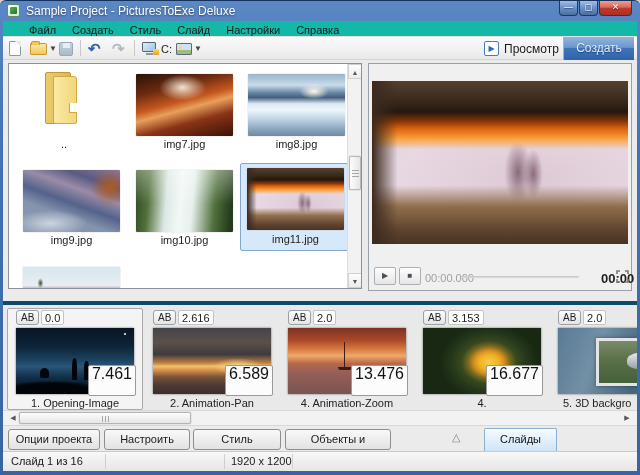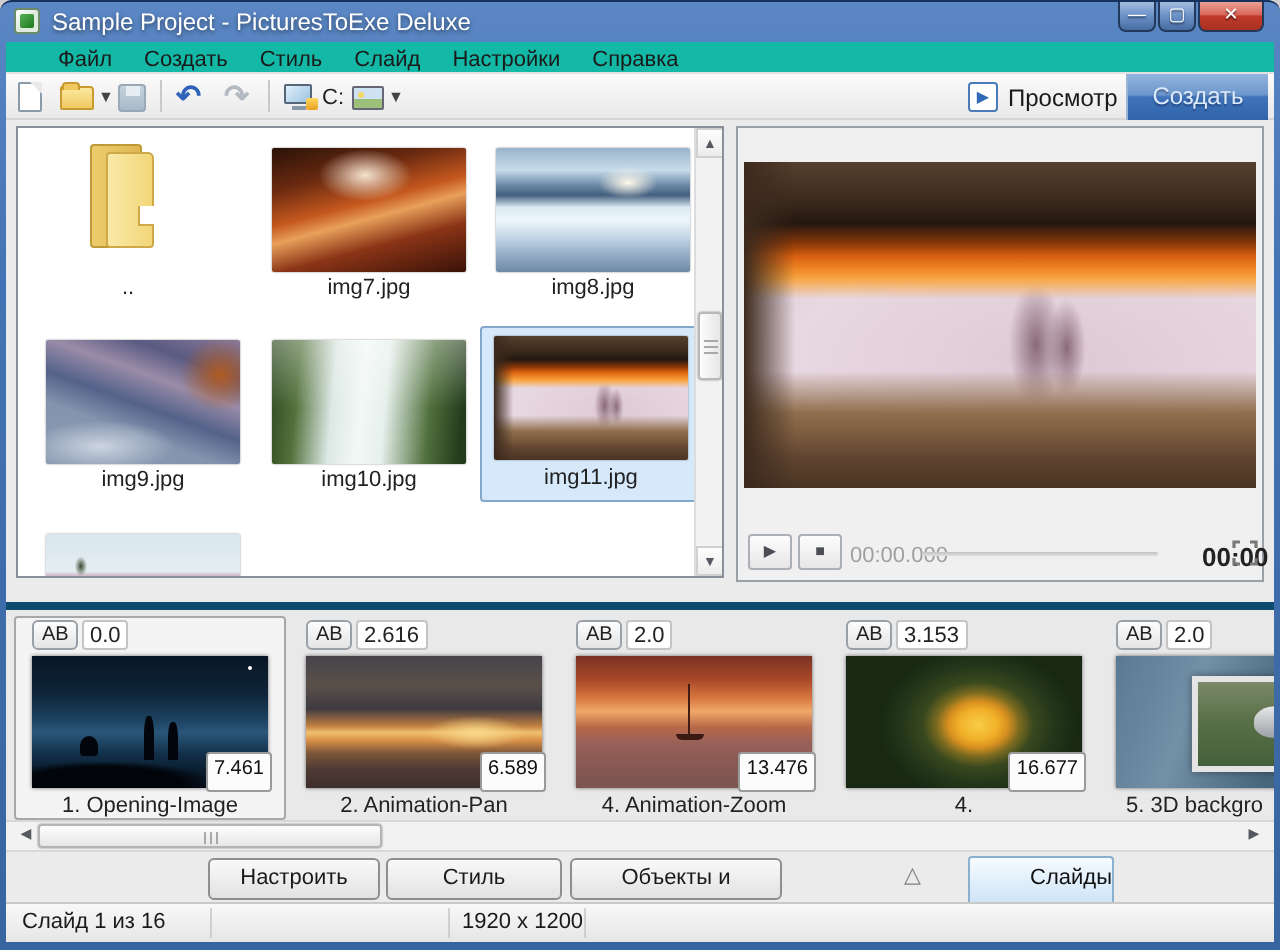--- a/index.html
+++ b/index.html
@@ -138,21 +138,21 @@
   
   .slide-strip { position:absolute; left:0; top:280px; width:634px; height:109px; background:#e9e9e9;
     border-top:4px solid #0c4a6e; overflow:hidden; }
   .slide-sel-panel { position:absolute; left:4px; top:3px; width:136px; height:102px;
     background:#f4f4f4; border:1px solid #a8a8a8; border-radius:2px; }
   .ab-badge { position:absolute; top:5px; height:15px; padding:0 4px; font-size:10px; color:#222;
     background:linear-gradient(180deg,#fdfdfd,#e4e4e4); border:1px solid #9aa0a8; border-radius:3px; line-height:14px; }
   .trans-badge { position:absolute; top:5px; height:15px; padding:0 3px; font-size:11px; color:#222;
     background:#fff; border:1px solid #c4c4c4; border-radius:2px; line-height:14px; }
   .slide-thumb { position:absolute; top:23px; width:118px; height:66px; box-shadow:0 0 2px rgba(0,0,0,.55); }
-  .dur-badge { position:absolute; right:-2px; bottom:-2px; padding:0 3px; height:20px; font-size:10px; color:#111;
+  .dur-badge { position:absolute; right:-2px; bottom:-2px; padding:0 3px; height:31px; font-size:16px; color:#111;
     background:#fcfcfc; border:1px solid #9a9a9a; border-radius:2px; line-height:15px; }
   .slide-caption { position:absolute; top:92px; width:130px; font-size:11px; color:#222; text-align:center; }
   .fig { position:absolute; background:#02060c; }
   .mast { position:absolute; left:56px; top:14px; width:1px; height:26px; background:#401c14; }
   .hull { position:absolute; left:50px; top:39px; width:14px; height:3px; background:#3a1a12; border-radius:0 0 3px 3px; }
   .star { position:absolute; right:8px; top:5px; width:2px; height:2px; background:#fff; border-radius:50%; }
   .bird-frame { position:absolute; left:38px; top:10px; width:90px; height:48px; border:3px solid #e4e4e4;
     box-shadow:0 0 4px rgba(0,0,0,.4);
     background:linear-gradient(180deg,#7a8a6a 0%,#5a7048 45%,#44603a 100%); }
   .bird { position:absolute; left:28px; top:12px; width:26px; height:16px; background:linear-gradient(180deg,#e8e8ea,#9aa0a4);
@@ -168,21 +168,21 @@
     background:linear-gradient(180deg,#fdfdfd,#e6e6e6); border:1px solid #b4b4b4; border-radius:2px; }
   .hgrip { position:absolute; left:50%; top:3px; width:1px; height:6px; background:#a8a8a8;
     box-shadow:-3px 0 0 #a8a8a8, 3px 0 0 #a8a8a8; }
   
   .btnrow { position:absolute; left:0; top:407px; width:634px; height:23px; background:#ebebeb; }
   .pbtn { position:absolute; top:1px; height:21px; font-size:11px; color:#1a1a1a; text-align:center; line-height:19px;
     background:linear-gradient(180deg,#f9f9f9,#e2e2e2); border:1px solid #8e8e8e; border-radius:3px; }
   .tri { position:absolute; left:449px; top:3px; font-size:11px; color:#808080; }
   .tab { position:absolute; top:0; height:23px; font-size:11px; text-align:center; line-height:21px;
     border:1px solid #9aa6b2; border-bottom:none; border-radius:2px 2px 0 0; color:#111; }
-  .tab.active { background:linear-gradient(180deg,#f6fbff,#cfe4f7); border-color:#8ab0d0;text-align:right; }
+  .tab.active { background:linear-gradient(180deg,#f6fbff,#cfe4f7); border-color:#8ab0d0; }
   .tab.inactive { background:linear-gradient(180deg,#f4f4f4,#e2e2e2); border-color:#a4a4a4; }
   
   .statusbar { position:absolute; left:0; top:430px; width:634px; height:20px;
     background:linear-gradient(180deg,#f8f8f8,#e6e6e6); border-top:1px solid #c9c9c9; font-size:11px; color:#1a1a1a; }
   .sb-text { position:absolute; top:3px; }
   .sb-sep { position:absolute; top:2px; width:1px; height:15px; background:#cfcfcf; }
 </style>
 </head>
 <body>
 
@@ -358,20 +358,21 @@
 
     <div class="hscroll">
       <div class="arr" style="left:2px;">◀</div>
       <div class="thumb">
           <div class="hgrip"></div>
         </div>
       <div class="arr" style="right:2px;">▶</div>
     </div>
 
     <div class="btnrow">
+      <div class="pbtn" style="left:5px;  width:92px;">Опции проекта</div>
       <div class="pbtn" style="left:101px; width:86px;">Настроить слайд</div>
       <div class="pbtn" style="left:190px; width:88px;">Стиль</div>
       <div class="pbtn" style="left:282px; width:106px;">Объекты и анимация</div>
       <div class="tri">△</div>
       <div class="tab active" style="left:481px; width:73px;">Слайды</div>
     </div>
 
     <div class="statusbar">
       <div class="sb-text" style="left:8px;">Слайд 1 из 16</div>
       <div class="sb-sep" style="left:102px;"></div>

